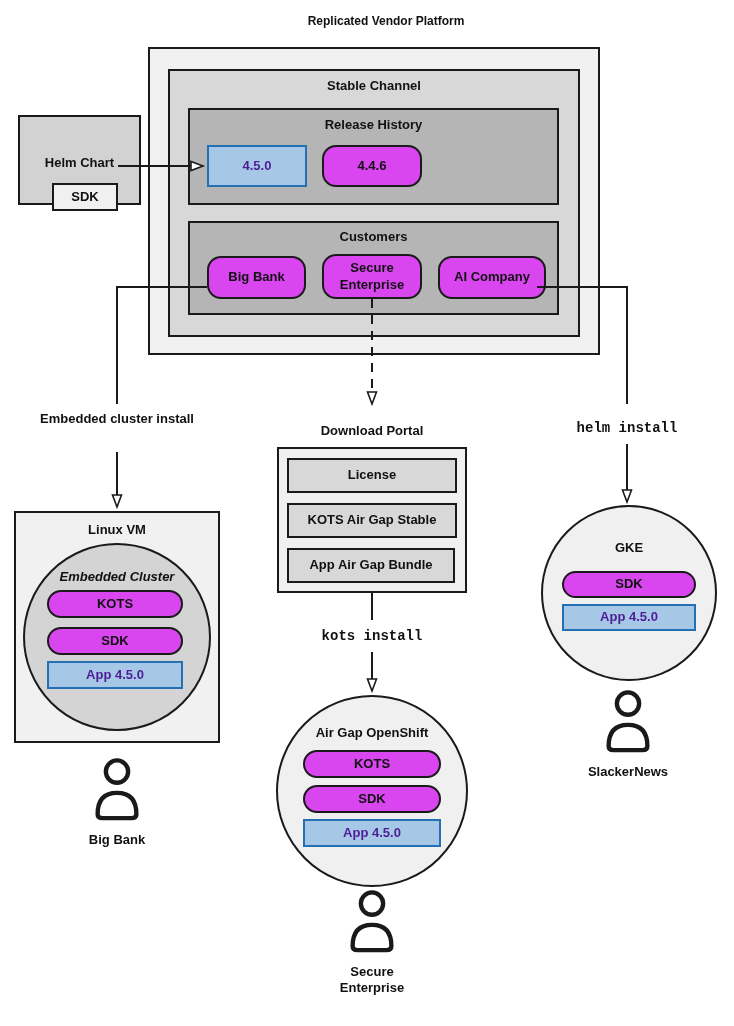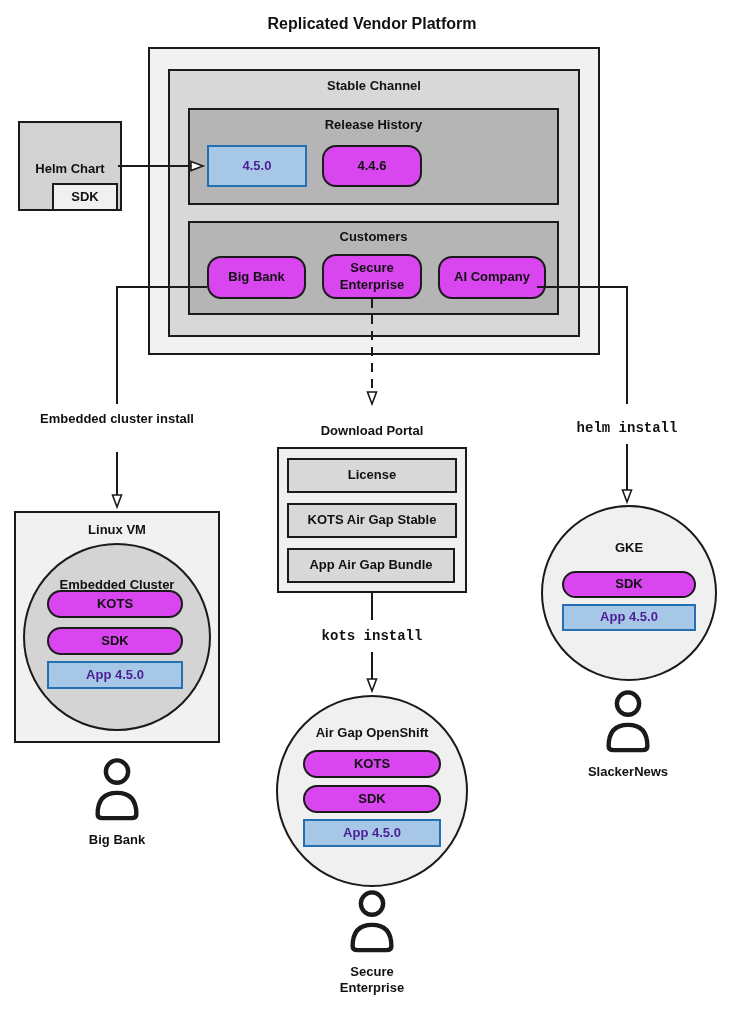--- a/index.html
+++ b/index.html
@@ -24,21 +24,21 @@
   .mono{font-family:"Liberation Mono",monospace;font-weight:bold;font-size:14px;text-align:center;color:#111;}
   .title-top{position:absolute;left:0;right:0;text-align:center;}
   svg.overlay{position:absolute;left:0;top:0;z-index:8;pointer-events:none;}
   .person{z-index:3;}
 </style>
 </head>
 <body>
 
 <div id="stage">
 
-  <div class="abs lbl" style="left:146px;top:14px;width:452px;font-size:16px;">Replicated Vendor Platform</div>
+  <div class="abs lbl" style="left:160px;top:14px;width:452px;font-size:12px;">Replicated Vendor Platform</div>
 
   <div class="abs box fill-lightest" style="left:148px;top:47px;width:452px;height:308px;"></div>
 
   <div class="abs box fill-light" style="left:168px;top:69px;width:412px;height:268px;">
     <div class="title-top lbl" style="top:7px;">Stable Channel</div>
   </div>
 
   <div class="abs box fill-mid" style="left:188px;top:108px;width:371px;height:97px;padding-left:16px;">
     <div class="title-top lbl" style="top:7px;">Release History</div>
   </div>
@@ -57,21 +57,21 @@
   <div class="abs box fill-white cc" style="left:207px;top:256px;width:99px;height:43px;z-index:2;">
     <span class="lbl">Big Bank</span>
   </div>
   <div class="abs box fill-white cc" style="left:322px;top:254px;width:100px;height:45px;z-index:2;padding:0 10px;">
     <span class="lbl">Secure Enterprise</span>
   </div>
   <div class="abs box fill-white cc" style="left:438px;top:256px;width:108px;height:43px;z-index:2;">
     <span class="lbl">AI Company</span>
   </div>
 
-  <div class="abs box fill-helm" style="left:18px;top:121px;width:104px;height:90px;text-decoration:underline;">
+  <div class="abs box fill-helm" style="left:18px;top:115px;width:123px;height:90px;text-decoration:underline;">
     <div class="title-top lbl" style="top:38px;">Helm Chart</div>
   </div>
   <div class="abs box fill-faint cc" style="left:52px;top:183px;width:66px;height:28px;z-index:2;">
     <span class="lbl">SDK</span>
   </div>
 
   <div class="abs lbl" style="left:37px;top:411px;width:160px;">Embedded cluster install</div>
   <div class="abs lbl" style="left:292px;top:423px;width:160px;">Download Portal</div>
   <div class="abs mono" style="left:547px;top:420px;width:160px;">helm install</div>
   <div class="abs mono" style="left:292px;top:628px;width:160px;">kots install</div>
@@ -84,21 +84,21 @@
     <span class="lbl">KOTS Air Gap Stable</span>
   </div>
   <div class="abs box fill-light cc" style="left:287px;top:548px;width:168px;height:35px;z-index:2;">
     <span class="lbl">App Air Gap Bundle</span>
   </div>
 
   <div class="abs box fill-lightest" style="left:14px;top:511px;width:206px;height:232px;">
     <div class="title-top lbl" style="top:9px;">Linux VM</div>
   </div>
   <div class="abs circle fill-circle" style="left:23px;top:543px;width:188px;height:188px;">
-    <div class="title-top lbl" style="top:32px;">Embedded Cluster</div>
+    <div class="title-top lbl" style="top:24px;font-style:italic;">Embedded Cluster</div>
   </div>
   <div class="abs box fill-white cc" style="left:47px;top:590px;width:136px;height:28px;z-index:2;">
     <span class="lbl">KOTS</span>
   </div>
   <div class="abs box fill-white cc" style="left:47px;top:627px;width:136px;height:28px;z-index:2;">
     <span class="lbl">SDK</span>
   </div>
   <div class="abs blue-box cc" style="left:47px;top:661px;width:136px;height:28px;z-index:2;">
     <span class="lbl">App 4.5.0</span>
   </div>

